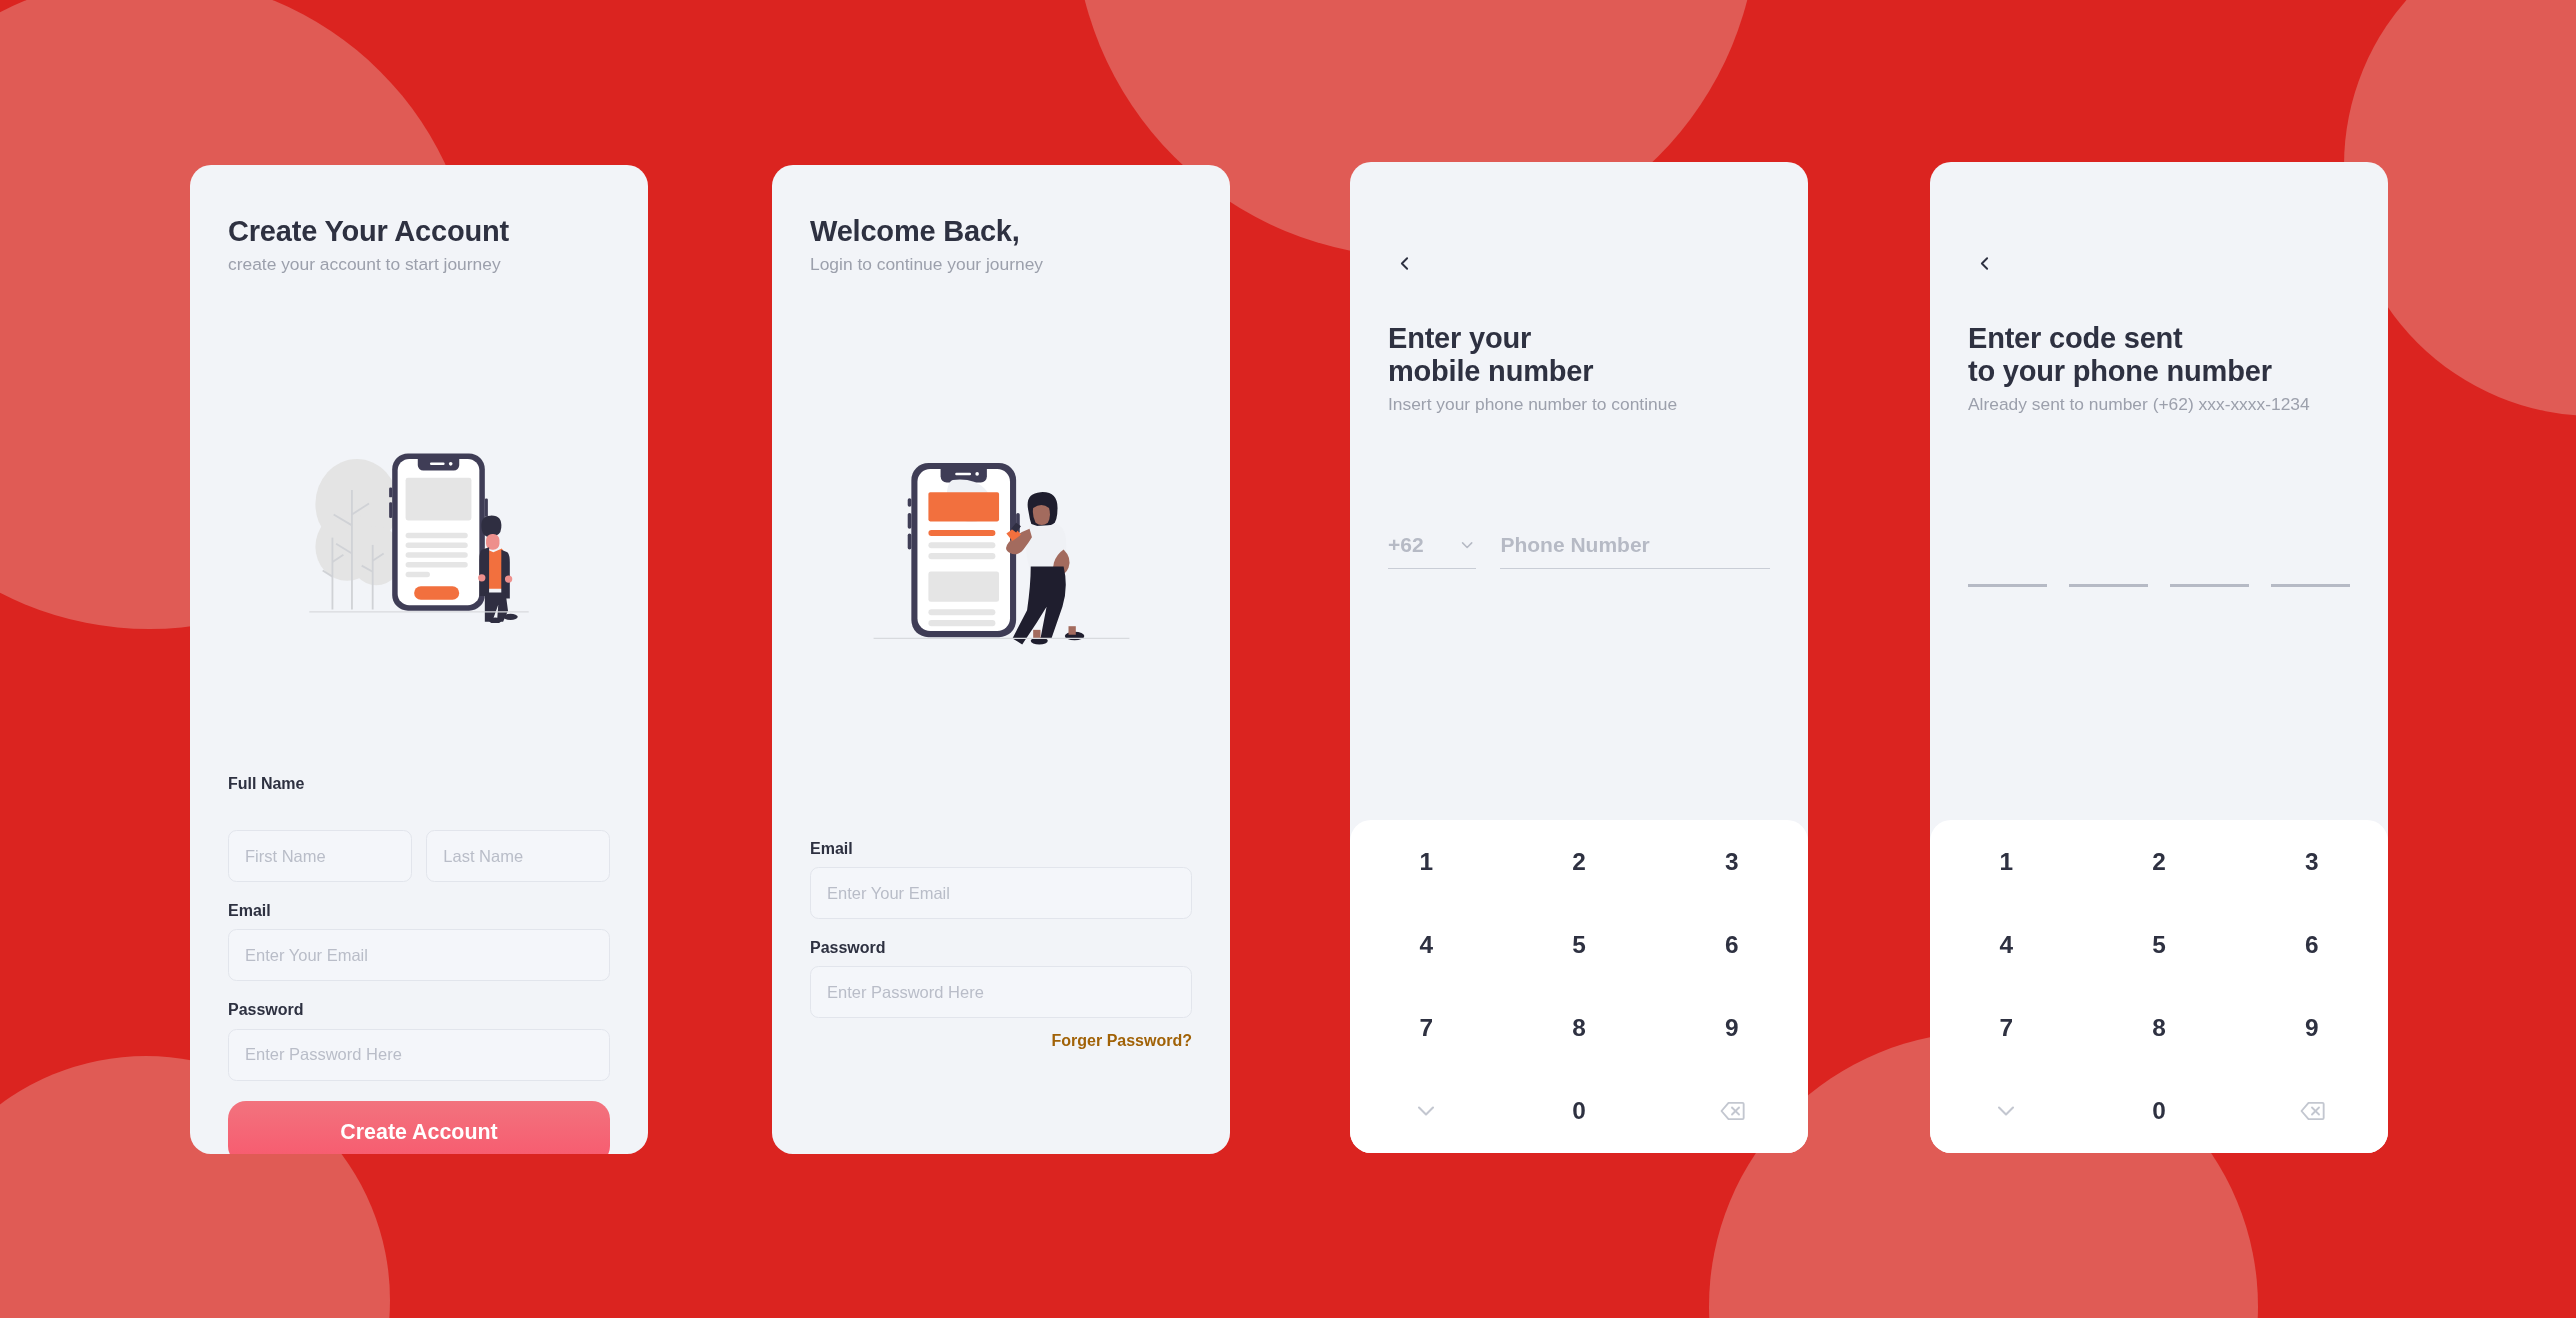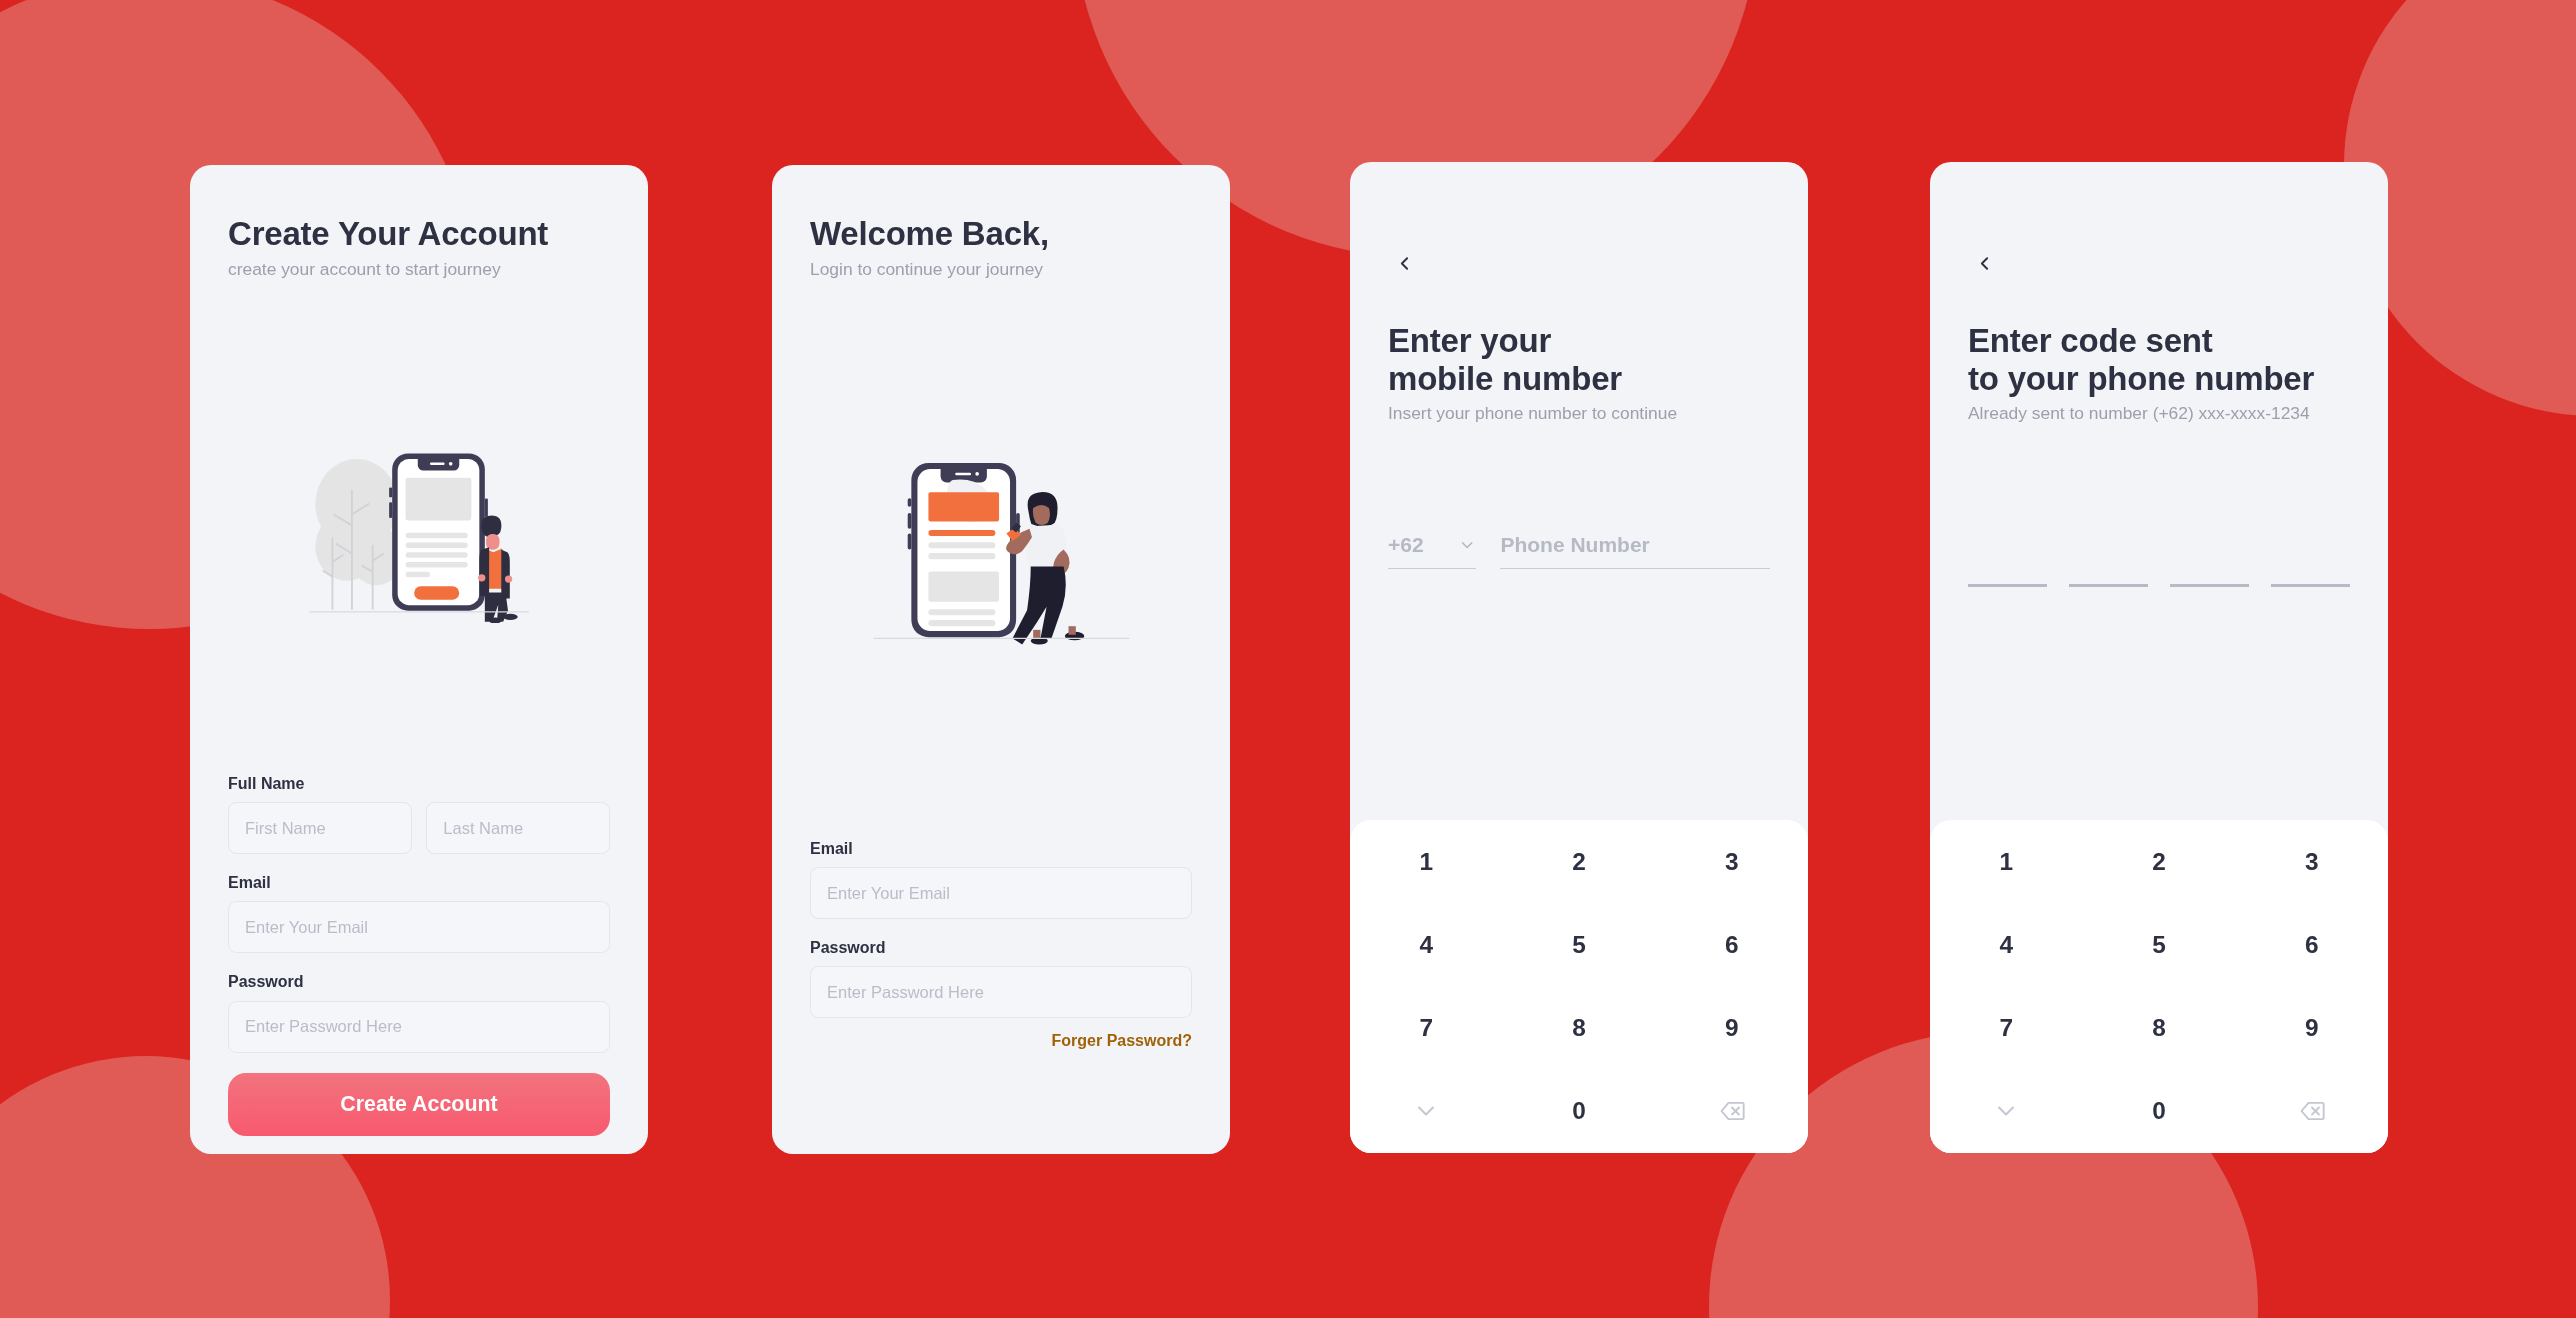--- a/index.html
+++ b/index.html
@@ -28,21 +28,21 @@
     overflow:hidden;
   }
   .card-1 { left:190px;  top:165px; width:458px;  height:989px; }
   .card-2 { left:772px; top:165px; width:458px;  height:989px; }
   .card-3 { left:1350px; top:162px; width:458px;  height:991px; }
   .card-4 { left:1930px; top:162px; width:458px;  height:991px; }
 
   
   .pad { padding:0 38px; }
   .title {
-    font-size:33px; font-weight:700; color:#2E3141;
+    font-size:29px; font-weight:700; color:#2E3141;
     letter-spacing:-0.2px; line-height:1.14;
   }
   .subtitle {
     font-size:17.4px; color:#9CA0AC; margin-top:5px; line-height:1.3;
   }
   .head-1 { position:absolute; top:50px; left:0; right:0; }
   .head-3 { position:absolute; top:160px; left:0; right:0; }
 
   
   .back-btn {
@@ -61,21 +61,21 @@
   .form-2 { position:absolute; left:0; right:0; top:675px; }
   .flabel {
     font-size:16px; font-weight:700; color:#2E3141; margin-bottom:9.2px;
   }
   .finput {
     height:52px; border:1px solid #E2E5EC; border-radius:8.5px;
     background:#F4F6FA; display:flex; align-items:center;
     padding:0 16px; font-size:16.5px; color:#B9BDC8;
   }
   .frow { display:flex; gap:14.7px; }
-  .frow .finput { flex:1; }
+  .frow .finput { flex:1;margin-top:28px; }
   .fgroup { margin-bottom:20px; }
 
   .btn-primary {
     height:63px; border-radius:18px;
     background:linear-gradient(180deg,#F2737E 0%,#F8596E 100%);
     color:#FFFFFF; font-size:21.4px; font-weight:700;
     display:flex; align-items:center; justify-content:center;
     border:none; cursor:pointer; width:100%;
   }
 

